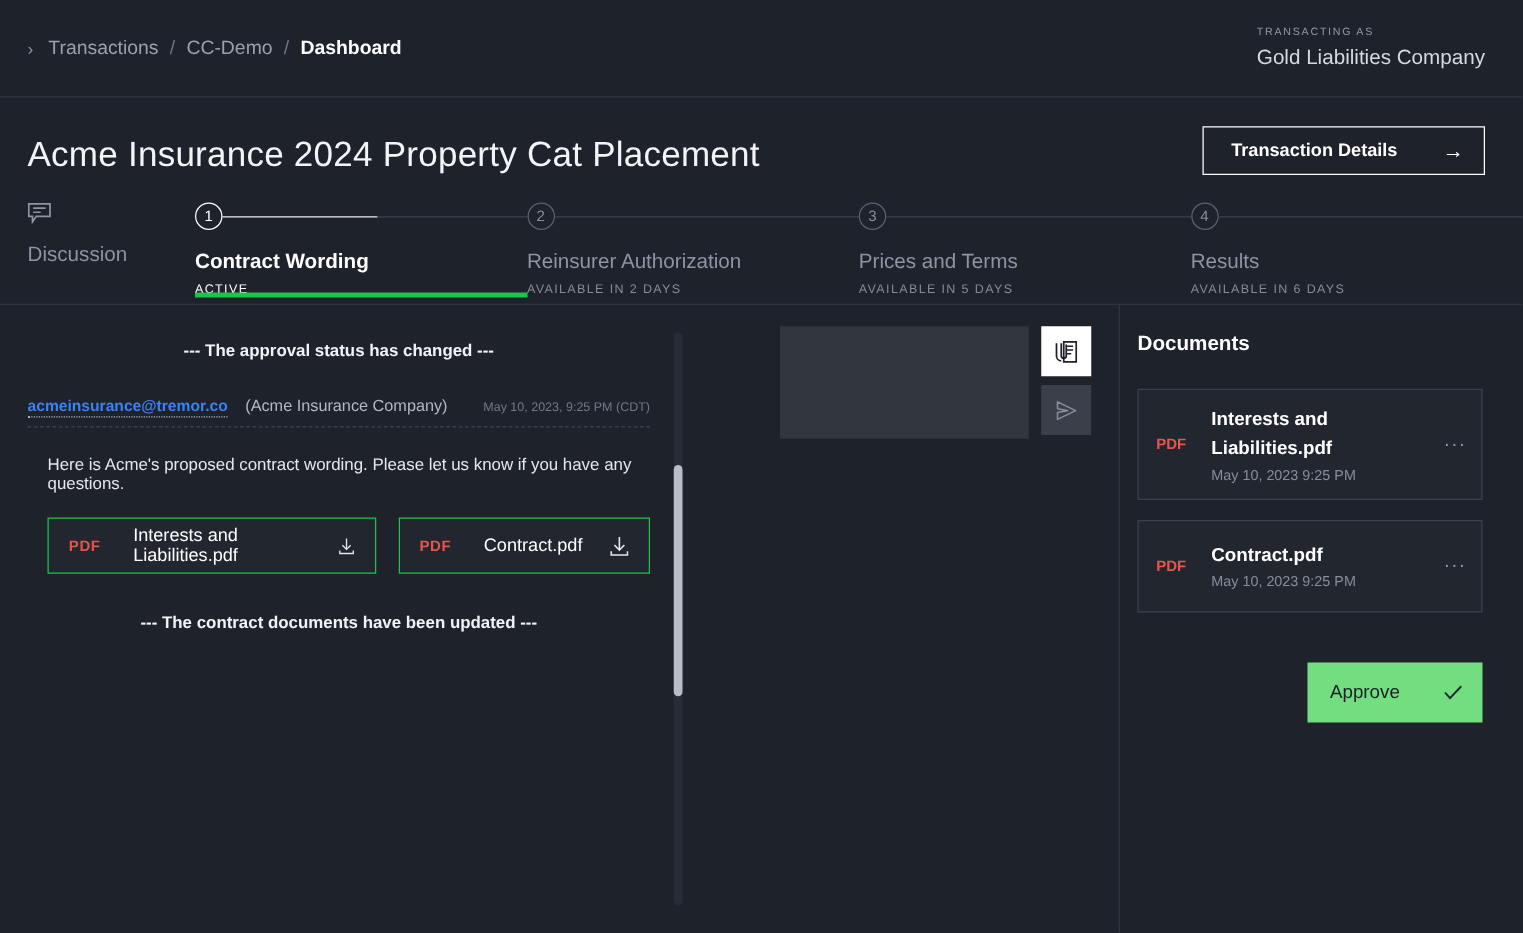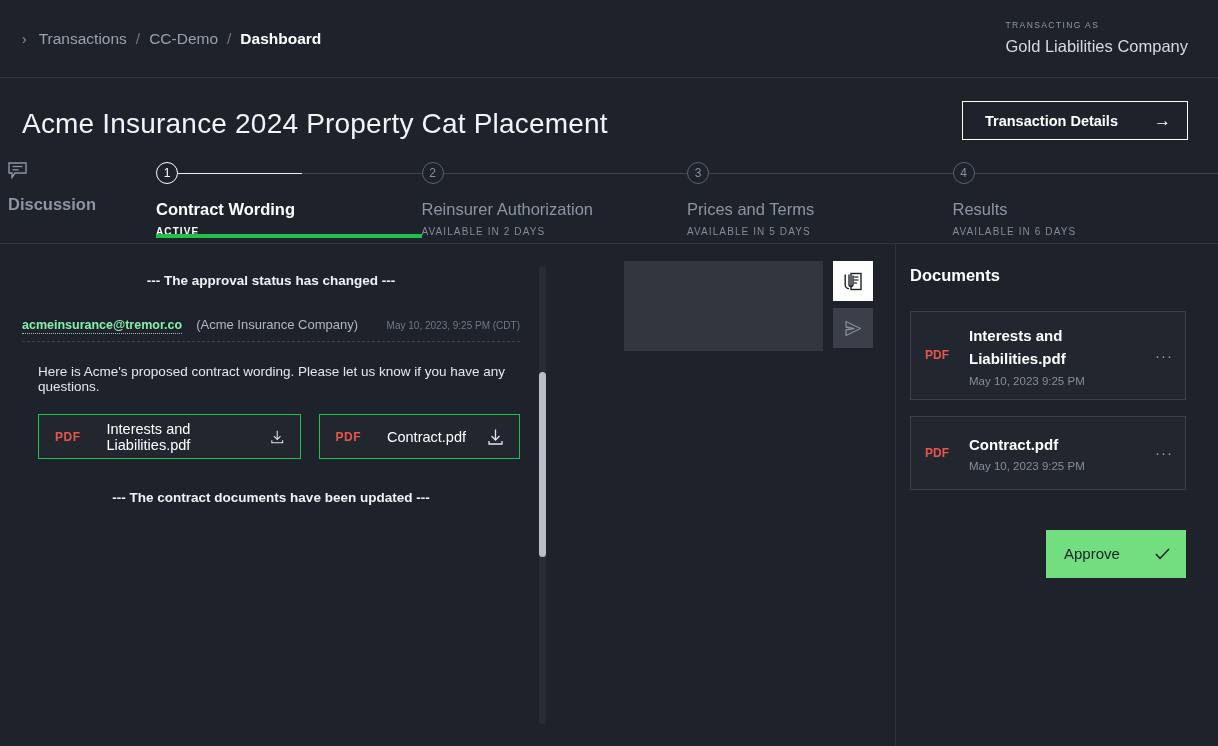--- a/index.html
+++ b/index.html
@@ -53,21 +53,21 @@
 
   
   .stepper {
     flex: 0 0 104px;
     display: flex; align-items: flex-start;
     padding: 14px 0 0 0;
     border-bottom: 1px solid #2f3440;
     position: relative;
   }
   .step { position: relative; padding-top: 8px; }
-  .step.discussion { width: 156px; padding-left: 8px; font-weight: bold; }
+  .step.discussion { width: 156px; padding-left: 22px; }
   .step.numbered { flex: 1 1 0; padding-left: 0; }
 
   .bubble-icon { width: 19px; height: 17px; display: block; margin-bottom: 16px; }
 
   .step-head { display: flex; align-items: center; height: 22px; }
   .circle {
     width: 22px; height: 22px; border-radius: 50%;
     border: 1.5px solid #5a6172; color: #878ea0;
     font-size: 12px; display: flex; align-items: center; justify-content: center;
     flex: 0 0 22px; background: #1e222b;
@@ -75,21 +75,21 @@
   .step.active .circle { border-color: #ffffff; color: #ffffff; }
   .conn { height: 1px; background: #3c4250; flex: 1 1 auto; }
   .conn.lit { background: #e9ebef; flex: 0 0 124px; }
 
   .step-label { margin-top: 16px; font-size: 16.5px; color: #8d94a3; }
   .step.active .step-label { color: #ffffff; font-weight: bold; }
   .step-sub {
     margin-top: 7px; font-size: 10px; letter-spacing: 1.1px;
     color: #848b9a; text-transform: uppercase;
   }
-  .step.active .step-sub { color: #ffffff; font-weight: bold; }
+  .step.active .step-sub { color: #ffffff; font-weight: normal; }
 
   .step-underline {
     position: absolute; left: 0; bottom: -1px; height: 4px; width: 100%;
     background: #21c24b;
   }
   .step.discussion .step-label { margin-top: 0; }
 
   
   .body { flex: 1 1 auto; display: flex; min-height: 0; }
 
@@ -105,21 +105,21 @@
   .sysmsg { text-align: center; font-size: 13.5px; padding: 9px 0; }
   .sysmsg.strong { color: #f0f2f5; font-weight: bold; }
   .sysmsg.faint { color: #777e8d; }
 
   .msg { margin-top: 20px; }
   .msg-head {
     display: flex; align-items: baseline;
     border-bottom: 1px dashed #3d4350; padding-bottom: 7px;
   }
   .msg-from {
-    font-size: 12.5px; font-weight: bold; color: #86efac;
+    font-size: 12.5px; font-weight: bold; color: #3b82f6;
     border-bottom: 1px dotted #aeb4c0; padding-bottom: 1px;
   }
   .msg-org { font-size: 13px; color: #b2b8c4; margin-left: 14px; }
   .msg-time { margin-left: auto; font-size: 10px; color: #70footer; color: #707888; }
   .msg-text { font-size: 13.5px; color: #e4e7ec; margin: 22px 0 0 16px; }
 
   .chips { display: flex; gap: 18px; margin: 20px 0 0 16px; }
   .chip {
     border: 1px solid #21c24b; background: #21262f;
     height: 45px; display: flex; align-items: center;

